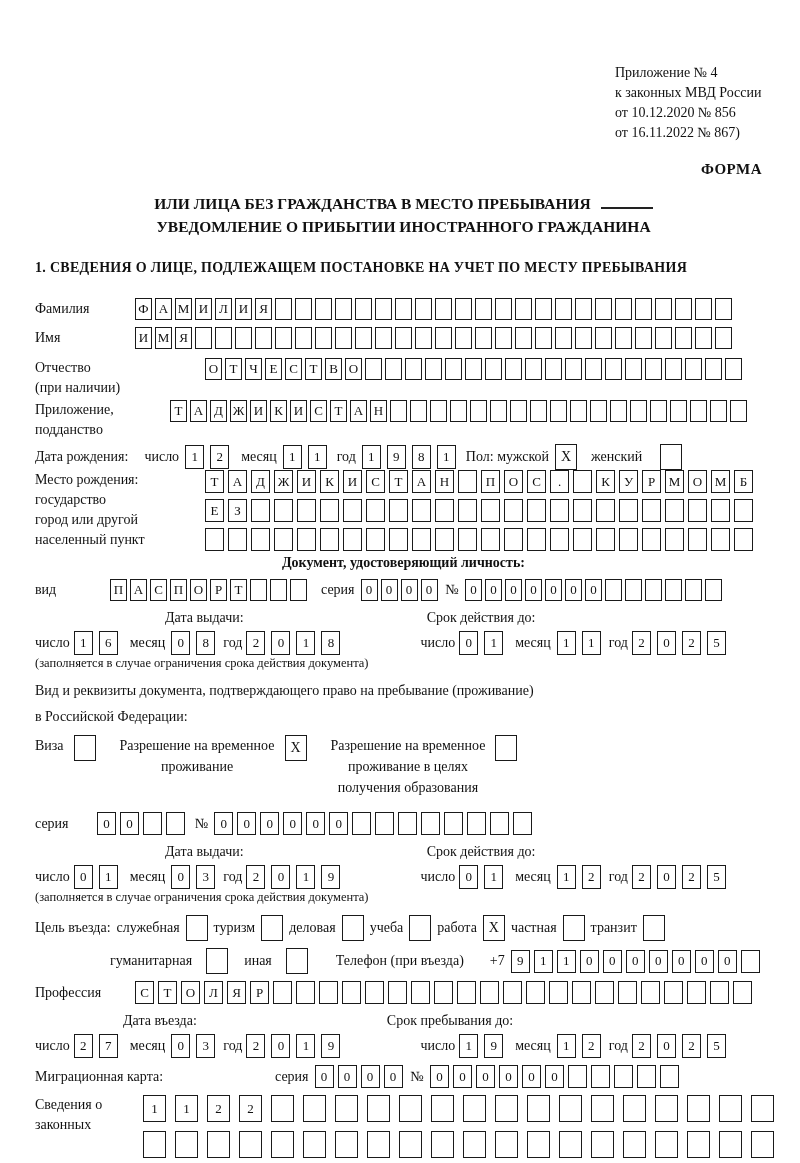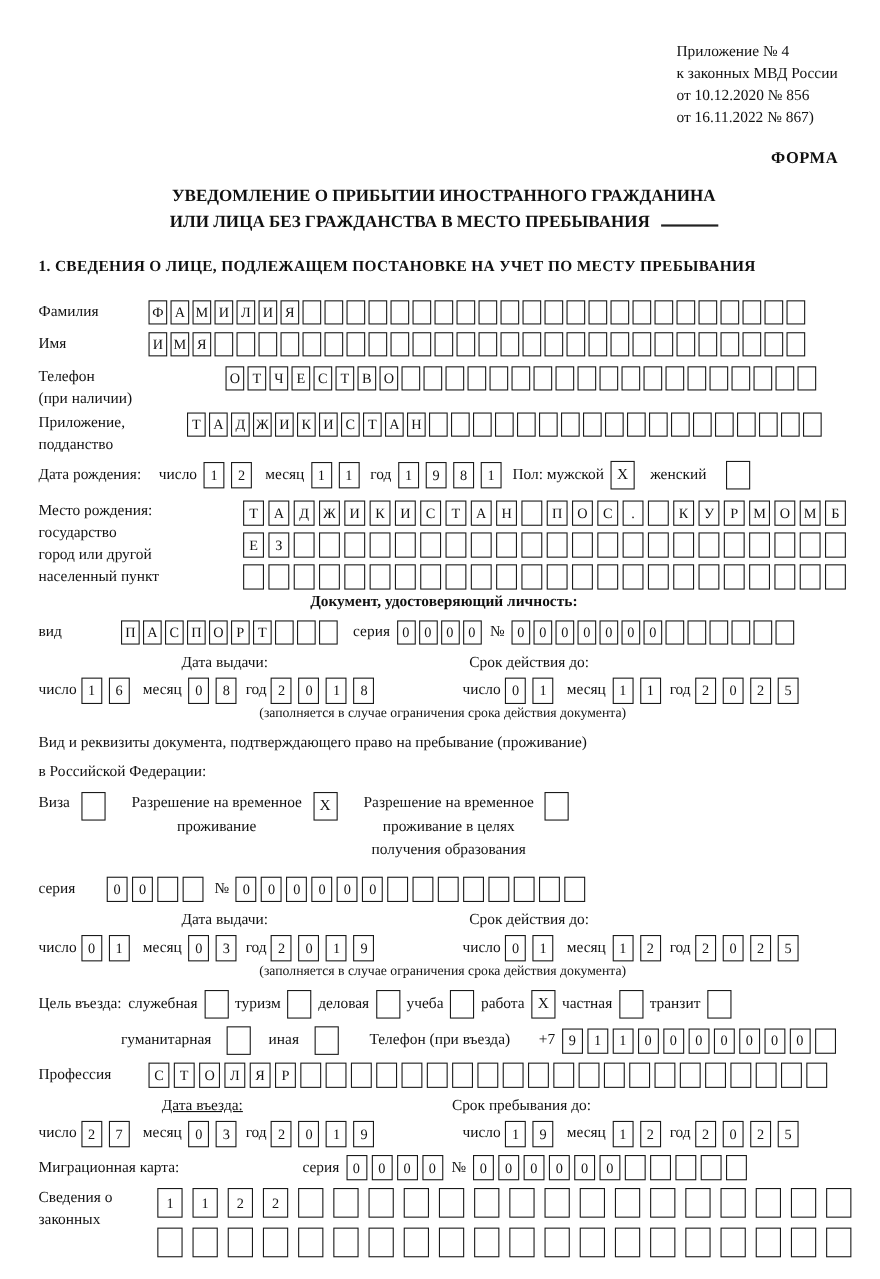--- a/index.html
+++ b/index.html
@@ -1,21 +1,21 @@
 <!DOCTYPE html>
 <html><head>
 <meta charset="utf-8">
 <style>
   html,body{margin:0;padding:0;background:#fff;}
   body{width:800px;min-height:1163px;font-family:"Liberation Serif","DejaVu Serif",serif;color:#111;}
   .page{width:800px;box-sizing:border-box;padding:38px 28px 20px 35px;}
   .lbl,.txt{font-size:14px;line-height:20px;}
 
   
-  .hdr{margin-left:580px;font-size:12.8px;line-height:20px;}
+  .hdr{margin-left:580px;font-size:12.8px;line-height:20px;margin-top:25px;}
   .hdr .mt4{margin-top:5px;}
   .forma{text-align:right;font-weight:bold;font-size:15px;margin:18px 10px 14px 0;letter-spacing:.5px;}
   .title{text-align:center;font-weight:bold;font-size:15.5px;line-height:23px;margin:8px 0 22px 0;}
   .blank-line{display:inline-block;width:52px;border-bottom:2px solid #222;margin-left:10px;vertical-align:baseline;}
   .sect{font-weight:bold;font-size:14px;letter-spacing:.3px;margin:0 0 22px 0;}
 
   
   .row{display:flex;align-items:center;margin-bottom:7px;}
   .row.top{align-items:flex-start;}
   .w100{width:100px;flex:none;}
@@ -26,42 +26,42 @@
   
   .cells{display:flex;gap:3px;flex:none;}
   .cell{box-sizing:content-box;width:15px;height:20px;border:1.6px solid #1a1a1a;display:flex;align-items:center;justify-content:center;font-size:13px;flex:none;}
   .p24{gap:4px;}.p24 .cell{width:17px;height:21px;}
   .dt{gap:6px;}.dt .cell{width:17px;height:22px;}
   .cbx{gap:6px;}.cbx .cell{width:20px;height:24px;font-size:14px;}
   .wide{gap:9px;}.wide .cell{width:21px;height:25px;}
   .mb5{margin-bottom:6px;}
 
   .center-b{text-align:center;font-weight:bold;font-size:14px;margin:4px 0 8px 0;}
-  .note-r{text-align:center;font-size:12.5px;margin:-2px 2px 10px 0;}
+  .note-r{text-align:left;font-size:12.5px;margin:-2px 2px 10px 0;}
   .gap6{margin-left:6px;}
   .opt{display:flex;align-items:flex-start;gap:10px;}
   .opt-lines{text-align:center;font-size:14px;line-height:21px;}
 </style>
 </head>
 <body>
 
 <div class="page">
 
   <div class="hdr">
     <div class="txt">Приложение № 4</div>
     <div class="txt">к законных МВД России</div>
     <div class="txt">от 10.12.2020 № 856</div>
     <div class="txt">от 16.11.2022 № 867)</div>
   </div>
 
   <div class="forma">ФОРМА</div>
 
   <div class="title">
+    <div><span>ИЛИ ЛИЦА БЕЗ ГРАЖДАНСТВА В МЕСТО ПРЕБЫВАНИЯ</span><span class="blank-line"></span></div>
     <div>УВЕДОМЛЕНИЕ О ПРИБЫТИИ ИНОСТРАННОГО ГРАЖДАНИНА</div>
-    <div><span>ИЛИ ЛИЦА БЕЗ ГРАЖДАНСТВА В МЕСТО ПРЕБЫВАНИЯ</span><span class="blank-line"></span></div>
   </div>
 
   <div class="sect">1. СВЕДЕНИЯ О ЛИЦЕ, ПОДЛЕЖАЩЕМ ПОСТАНОВКЕ НА УЧЕТ ПО МЕСТУ ПРЕБЫВАНИЯ</div>
 
   <div class="row">
     <div class="lbl w100">Фамилия</div>
     <div class="cells">
         <div class="cell">Ф</div>
         <div class="cell">А</div>
         <div class="cell">М</div>
@@ -126,21 +126,21 @@
         <div class="cell"></div>
         <div class="cell"></div>
         <div class="cell"></div>
         <div class="cell"></div>
         <div class="cell"></div>
       </div>
   </div>
 
   <div class="row top" style="margin-top:9px;margin-bottom:2px;">
     <div class="w170">
-      <div class="lbl">Телефон</div>
+      <div class="lbl">Отчество</div>
       <div class="lbl">(при наличии)</div>
     </div>
     <div class="cells">
         <div class="cell">О</div>
         <div class="cell">Т</div>
         <div class="cell">Ч</div>
         <div class="cell">Е</div>
         <div class="cell">С</div>
         <div class="cell">Т</div>
         <div class="cell">В</div>
@@ -198,21 +198,21 @@
         <div class="cell"></div>
         <div class="cell"></div>
         <div class="cell"></div>
         <div class="cell"></div>
         <div class="cell"></div>
         <div class="cell"></div>
         <div class="cell"></div>
       </div>
   </div>
 
-  <div class="row" style="margin-bottom:10px;">
+  <div class="row" style="margin-bottom:0;">
     <span class="lbl">Дата рождения:</span>
     <span class="lbl" style="margin-left:16px;">число</span>
     <div class="cells dt gap6">
         <div class="cell">1</div>
         <div class="cell">2</div>
       </div>
     <span class="lbl" style="margin-left:12px;">месяц</span>
     <div class="cells dt gap6">
         <div class="cell">1</div>
         <div class="cell">1</div>
@@ -227,21 +227,21 @@
     <span class="lbl" style="margin-left:10px;">Пол: мужской</span>
     <div class="cells cbx gap6">
         <div class="cell">X</div>
       </div>
     <span class="lbl" style="margin-left:14px;">женский</span>
     <div class="cells cbx" style="margin-left:18px;">
         <div class="cell"></div>
       </div>
   </div>
 
-  <div class="row top" style="margin-bottom:2px;gap:16px;">
+  <div class="row top" style="margin-bottom:2px;">
     <div class="w170">
       <div class="lbl">Место рождения:</div>
       <div class="lbl">государство</div>
       <div class="lbl">город или другой</div>
       <div class="lbl">населенный пункт</div>
     </div>
     <div>
       <div class="cells p24 mb5">
           <div class="cell">Т</div>
           <div class="cell">А</div>
@@ -597,21 +597,21 @@
         <div class="cell"></div>
         <div class="cell"></div>
         <div class="cell"></div>
         <div class="cell"></div>
         <div class="cell"></div>
         <div class="cell"></div>
       </div>
   </div>
 
   <div class="row" style="margin-bottom:3px;">
-    <span class="lbl" style="margin-left:112px;text-decoration:underline;">Дата въезда:</span>
+    <span class="lbl" style="margin-left:88px;">Дата въезда:</span>
     <span class="lbl" style="margin-left:190px;">Срок пребывания до:</span>
   </div>
 
   <div class="row">
     <span class="lbl">число</span>
     <div class="cells dt" style="margin-left:4px;">
         <div class="cell">2</div>
         <div class="cell">7</div>
       </div>
     <span class="lbl" style="margin-left:12px;">месяц</span>

